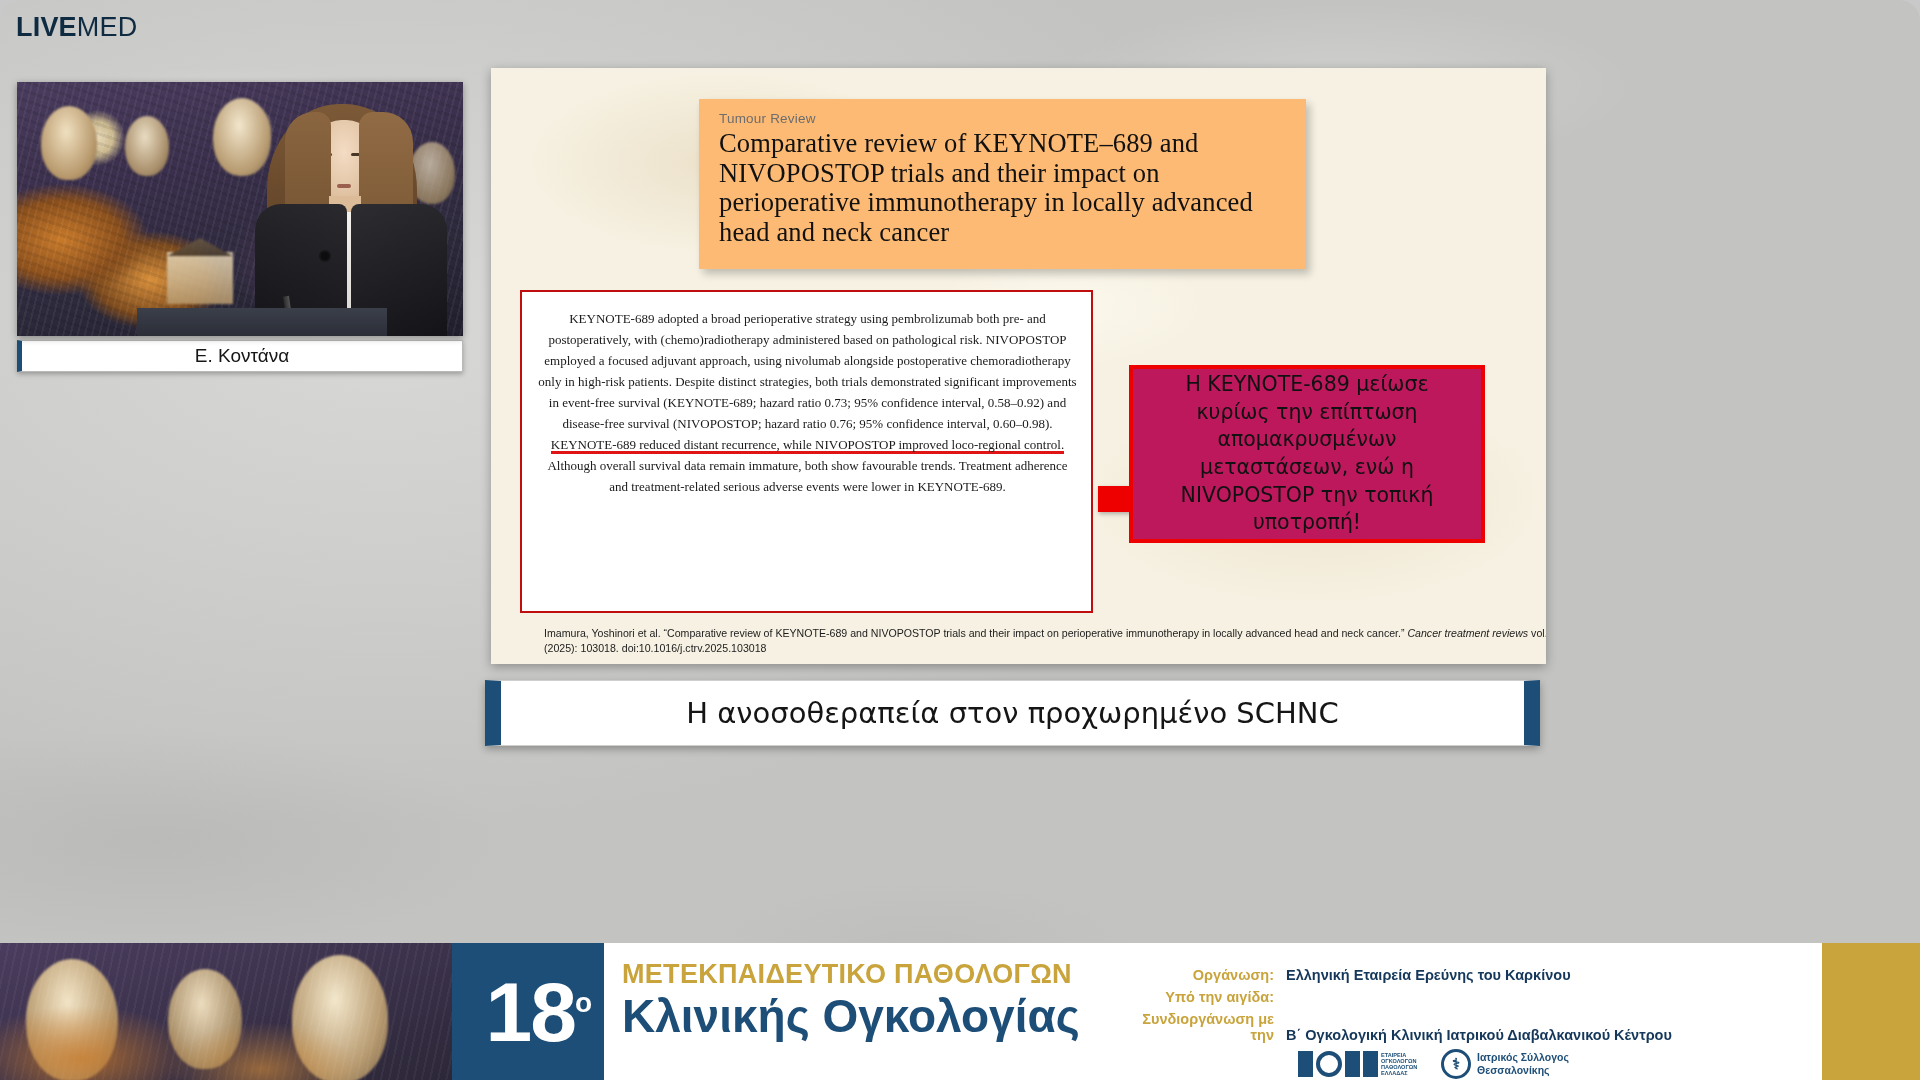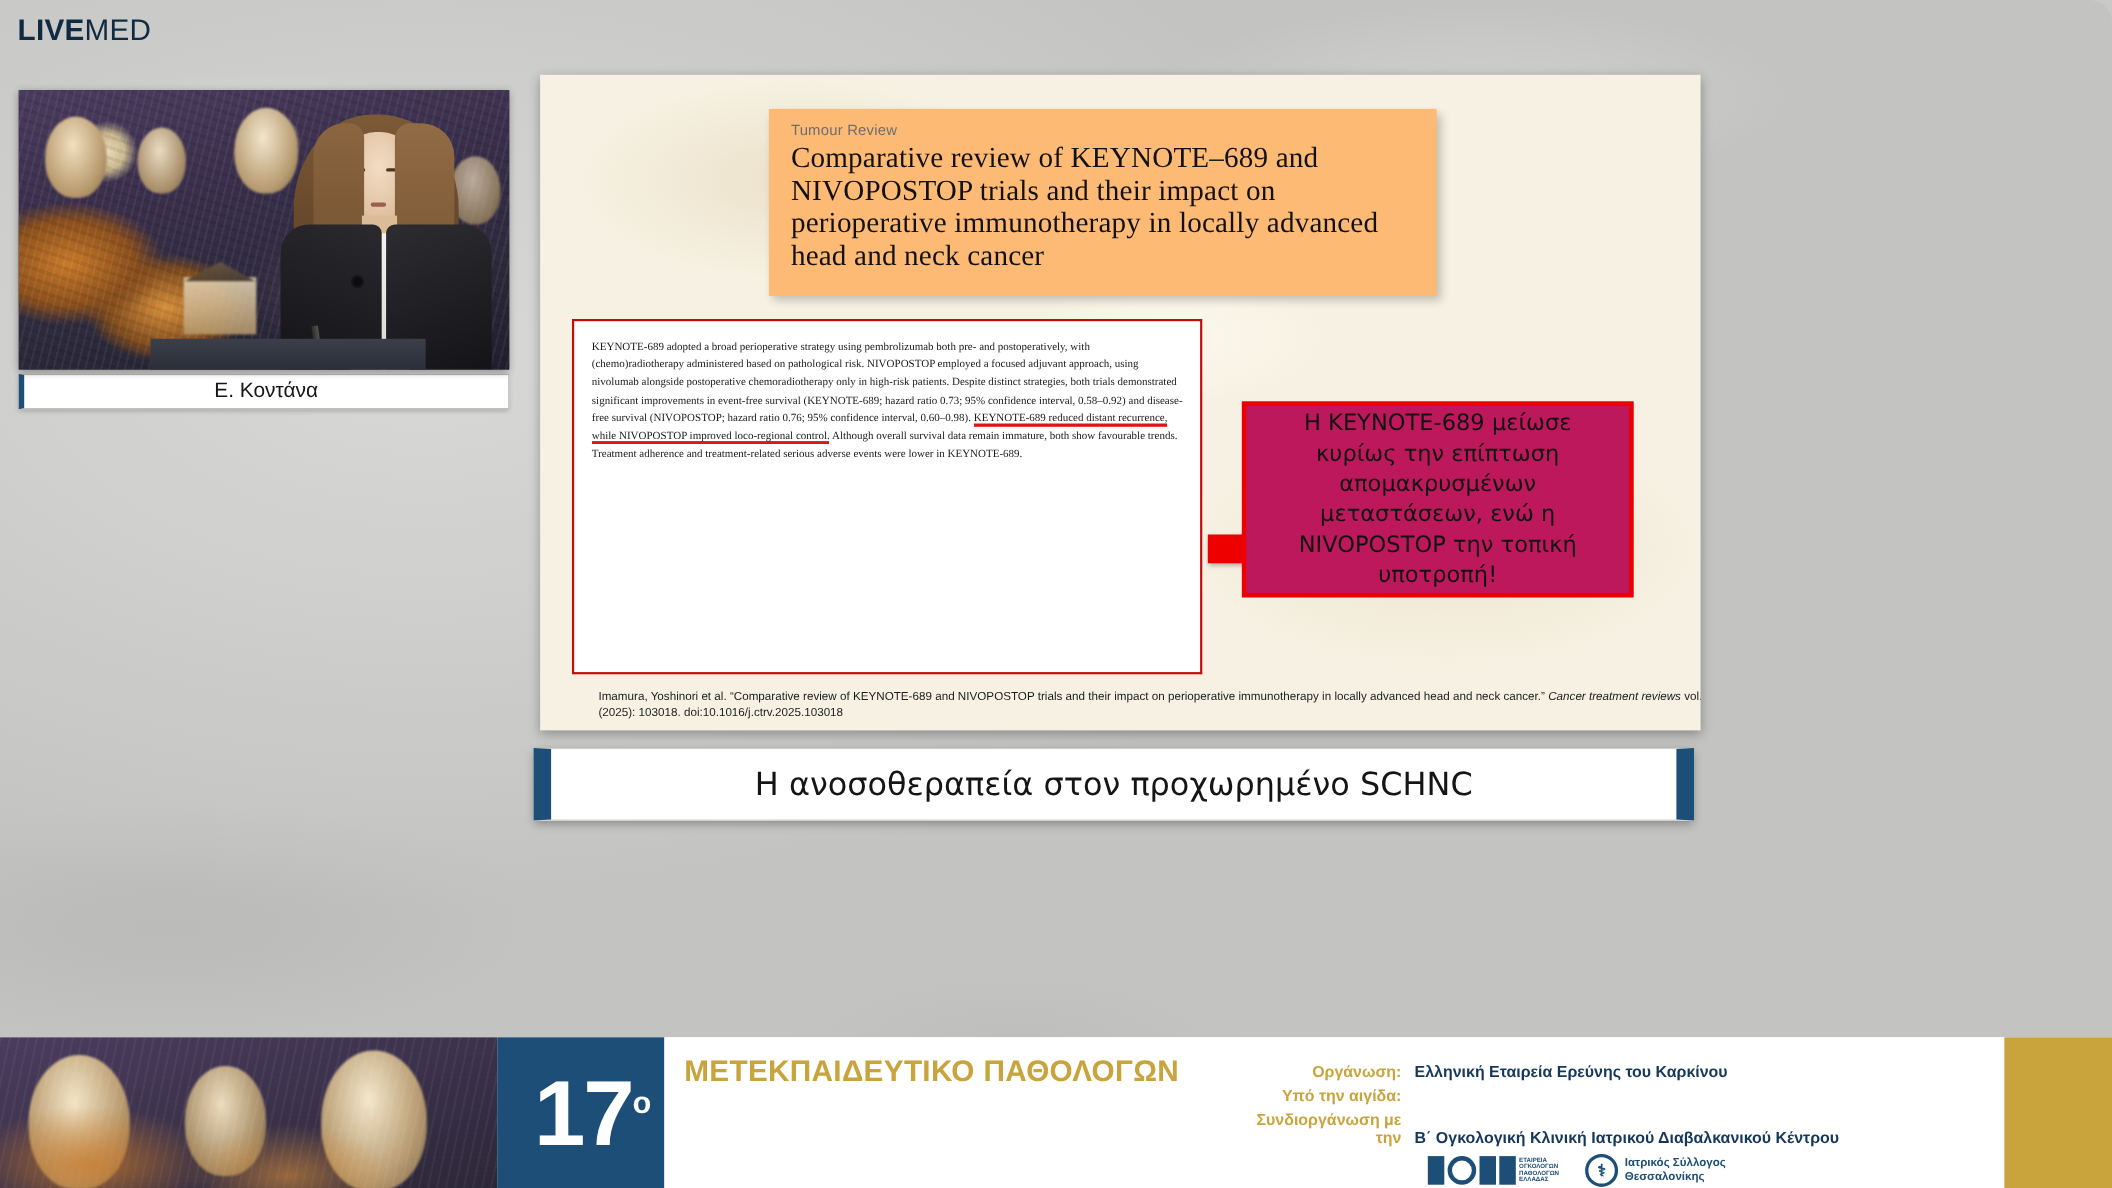--- a/index.html
+++ b/index.html
@@ -144,21 +144,21 @@
   }
 
   
   #body-box {
     position: absolute; left: 29px; top: 222px; width: 573px; height: 323px;
     background: #ffffff; border: 2.5px solid #c00d0d;
     padding: 16px 14px 10px 16px;
   }
   #body-text {
     font-family: "Liberation Serif", serif;
-    font-size: 10px; line-height: 1.62; color: #1a1a1a; text-align: left;
+    font-size: 13px; line-height: 1.62; color: #1a1a1a; text-align: center;
   }
   #body-text .u1 {
     background-image: linear-gradient(#e01414,#e01414);
     background-repeat: no-repeat;
     background-size: 100% 3px;
     background-position: 0 100%;
     padding-bottom: 2px;
   }
 
   
@@ -318,25 +318,26 @@
 
   <div id="footer">
     <div id="footer-art">
       <div class="f-face fa"></div>
         <div class="f-face fb"></div>
         <div class="f-face fc"></div>
       <div class="glow"></div>
     </div>
 
     <div id="footer-blue">
-      <div id="footer-num"><span>17</span><sup>ο</sup></div>
+      <div id="footer-num"><span>18</span><sup>ο</sup></div>
     </div>
 
     <div id="footer-mid">
       <div id="footer-line1">ΜΕΤΕΚΠΑΙΔΕΥΤΙΚΟ ΠΑΘΟΛΟΓΩΝ</div>
+      <div id="footer-line2">Κλινικής Ογκολογίας</div>
     </div>
 
     <div id="footer-right">
       <div class="f-row">
         <div class="f-label">Οργάνωση:</div>
         <div class="f-value">Ελληνική Εταιρεία Ερεύνης του Καρκίνου</div>
       </div>
       <div class="f-row">
         <div class="f-label">Υπό την αιγίδα:</div>
         <div class="f-value"></div>

